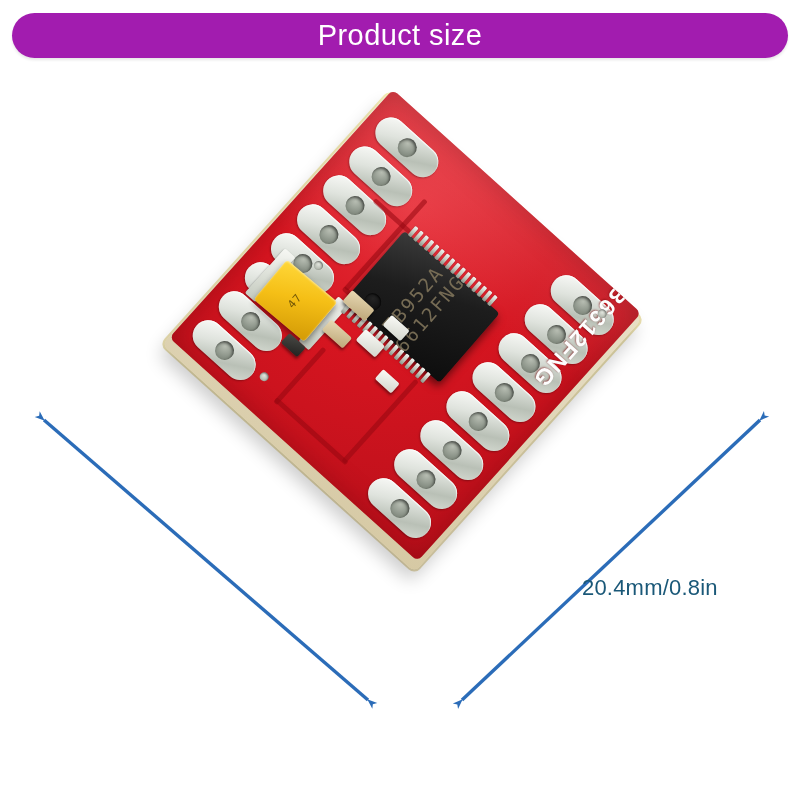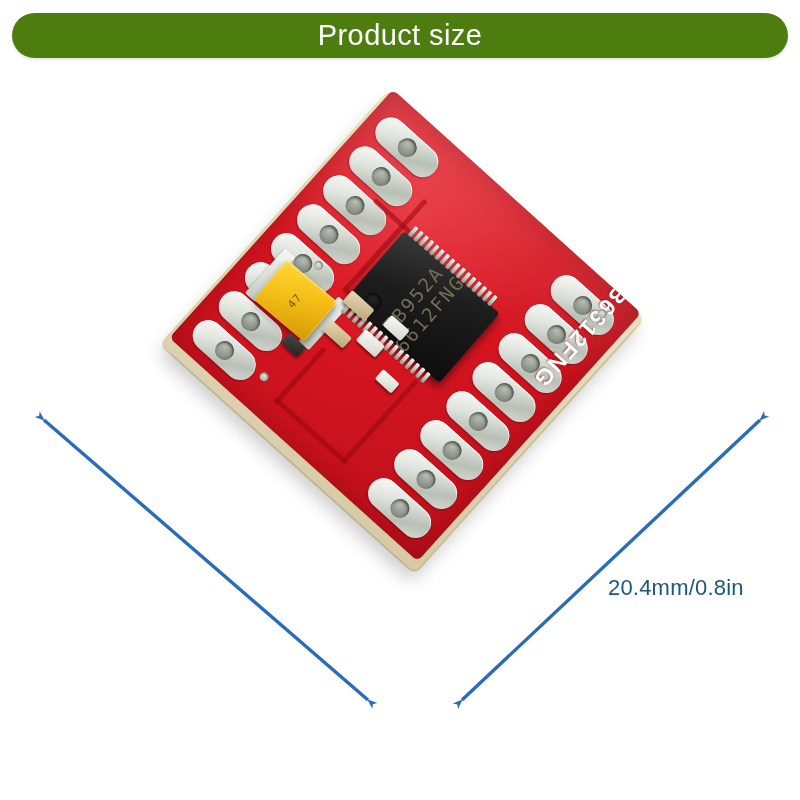--- a/index.html
+++ b/index.html
@@ -15,21 +15,21 @@
     font-family: "Liberation Sans", sans-serif;
   }
 
   
   .header-banner {
     position: absolute;
     left: 12px;
     top: 13px;
     width: 776px;
     height: 45px;
-    background: #4d7c0f;
+    background: #a21caf;
     border-radius: 23px;
     display: flex;
     align-items: center;
     justify-content: center;
     box-shadow: 0 2px 3px rgba(0,0,0,0.10);
   }
   .header-title {
     color: #ffffff;
     font-size: 29px;
     font-weight: 400;
@@ -269,21 +269,21 @@
     overflow: visible;
   }
   .dim-label {
     position: absolute;
     color: #1a5878;
     font-size: 22px;
     letter-spacing: 0.2px;
     white-space: nowrap;
   }
   .dim-label.left  { left: 57px;  top: 525px; }
-  .dim-label.right { left: 608px; top: 513px; }
+  .dim-label.right { left: 582px; top: 513px; }
 </style>
 </head>
 <body>
 
 <div class="header-banner">
   <div class="header-title">Product size</div>
 </div>
 
 <div class="photo-stage">
 

